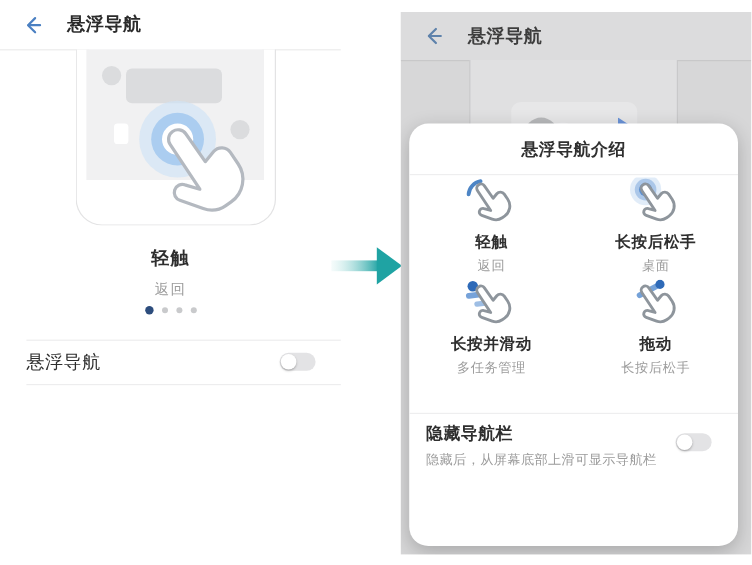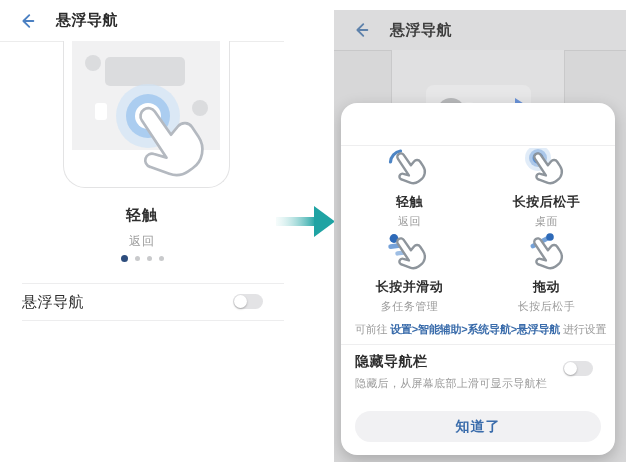--- a/index.html
+++ b/index.html
@@ -144,20 +144,21 @@
       <div class="abs card"></div>
       <div class="abs dcirc"></div>
       <div class="abs wcirc"></div>
       <svg class="abs" style="left:104px;top:48px;" width="34" height="18" viewBox="0 0 34 18">
         <rect x="0" y="6" width="20" height="6" fill="#7fa0d2"></rect>
         <polygon points="19,0 33,9 19,18" fill="#6a93d8"></polygon>
       </svg>
     </div>
 
     <div class="abs dialog">
+      <div class="abs dlg-title">悬浮导航介绍</div>
       <div class="abs dlg-div" style="top:42px;"></div>
 
       <div class="abs gcell" style="left:0;top:45px;">
         <svg width="46" height="44" viewBox="0 0 46 44">
           <path d="M3.5 14 A12 12 0 0 1 13.5 3" fill="none" stroke="#4d85c5" stroke-width="3.2" stroke-linecap="round"></path>
           <g transform="rotate(-35 23 22)">
             <path d="M19.5 6 a3.5 3.5 0 0 1 7 0 v12.6 l4.7 -1.3 a3.9 3.9 0 0 1 4.9 3.8 l-.1 5.2 a10.2 10.2 0 0 1 -10.2 10 h-2.4 a9.2 9.2 0 0 1 -7.5 -3.9 l-5.3 -7.5 a3 3 0 0 1 4.8 -3.6 l3.6 4.5 z" fill="#ffffff" stroke="#8e959c" stroke-width="2.4" stroke-linejoin="round"></path>
           </g>
         </svg>
         <span class="glabel">轻触</span>
@@ -195,24 +196,22 @@
           <line x1="9" y1="13" x2="25" y2="4.5" stroke="#5e92d2" stroke-width="4.8" stroke-linecap="round" opacity="0.85"></line>
           <circle cx="26" cy="4" r="3.8" fill="#2e6ab8"></circle>
           <g transform="rotate(-35 23 22)">
             <path d="M19.5 6 a3.5 3.5 0 0 1 7 0 v12.6 l4.7 -1.3 a3.9 3.9 0 0 1 4.9 3.8 l-.1 5.2 a10.2 10.2 0 0 1 -10.2 10 h-2.4 a9.2 9.2 0 0 1 -7.5 -3.9 l-5.3 -7.5 a3 3 0 0 1 4.8 -3.6 l3.6 4.5 z" fill="#ffffff" stroke="#8e959c" stroke-width="2.4" stroke-linejoin="round"></path>
           </g>
         </svg>
         <span class="glabel">拖动</span>
         <span class="gsub">长按后松手</span>
       </div>
 
-      <div class="abs note"><span>可前往 </span><span class="path">设置&gt;智能辅助&gt;系统导航&gt;悬浮导航</span><span> 进行设置</span></div>
 
       <div class="abs dlg-div" style="top:241px;"></div>
 
       <div class="abs hide-label">隐藏导航栏</div>
       <div class="abs hide-sub">隐藏后，从屏幕底部上滑可显示导航栏</div>
       <div class="abs toggle" style="left:222px;top:258px;"></div>
 
-      <div class="abs ok-btn">知道了</div>
     </div>
   </div>
 </div>
 
 </body></html>

